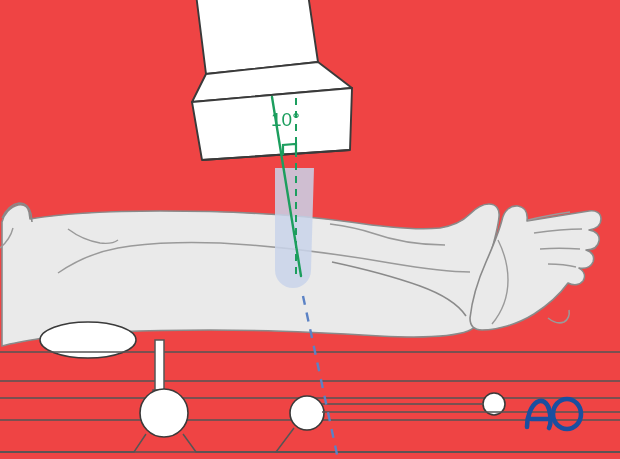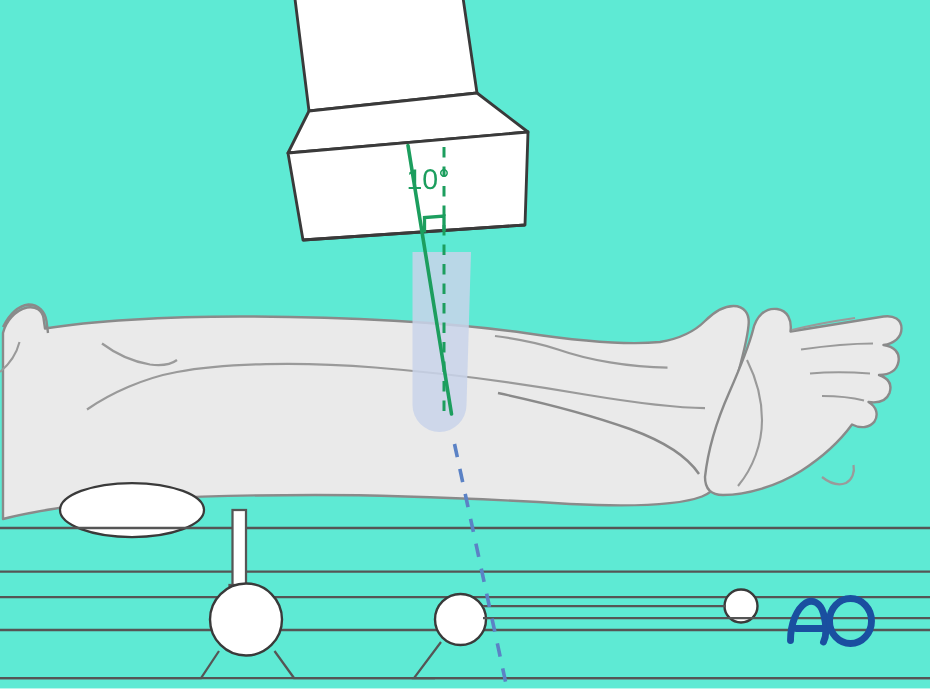--- a/index.html
+++ b/index.html
@@ -7,21 +7,21 @@
     padding: 0;
     background: #ffffff;
   }
   body {
     font-family: "Liberation Sans", sans-serif;
   }
   #stage {
     position: relative;
     width: 620px;
     height: 459px;
-    background: #5eead4;
+    background: #ef4444;
     overflow: hidden;
   }
   #scene {
     position: absolute;
     inset: 0;
     width: 620px;
     height: 459px;
     display: block;
   }
   .angle-text {

